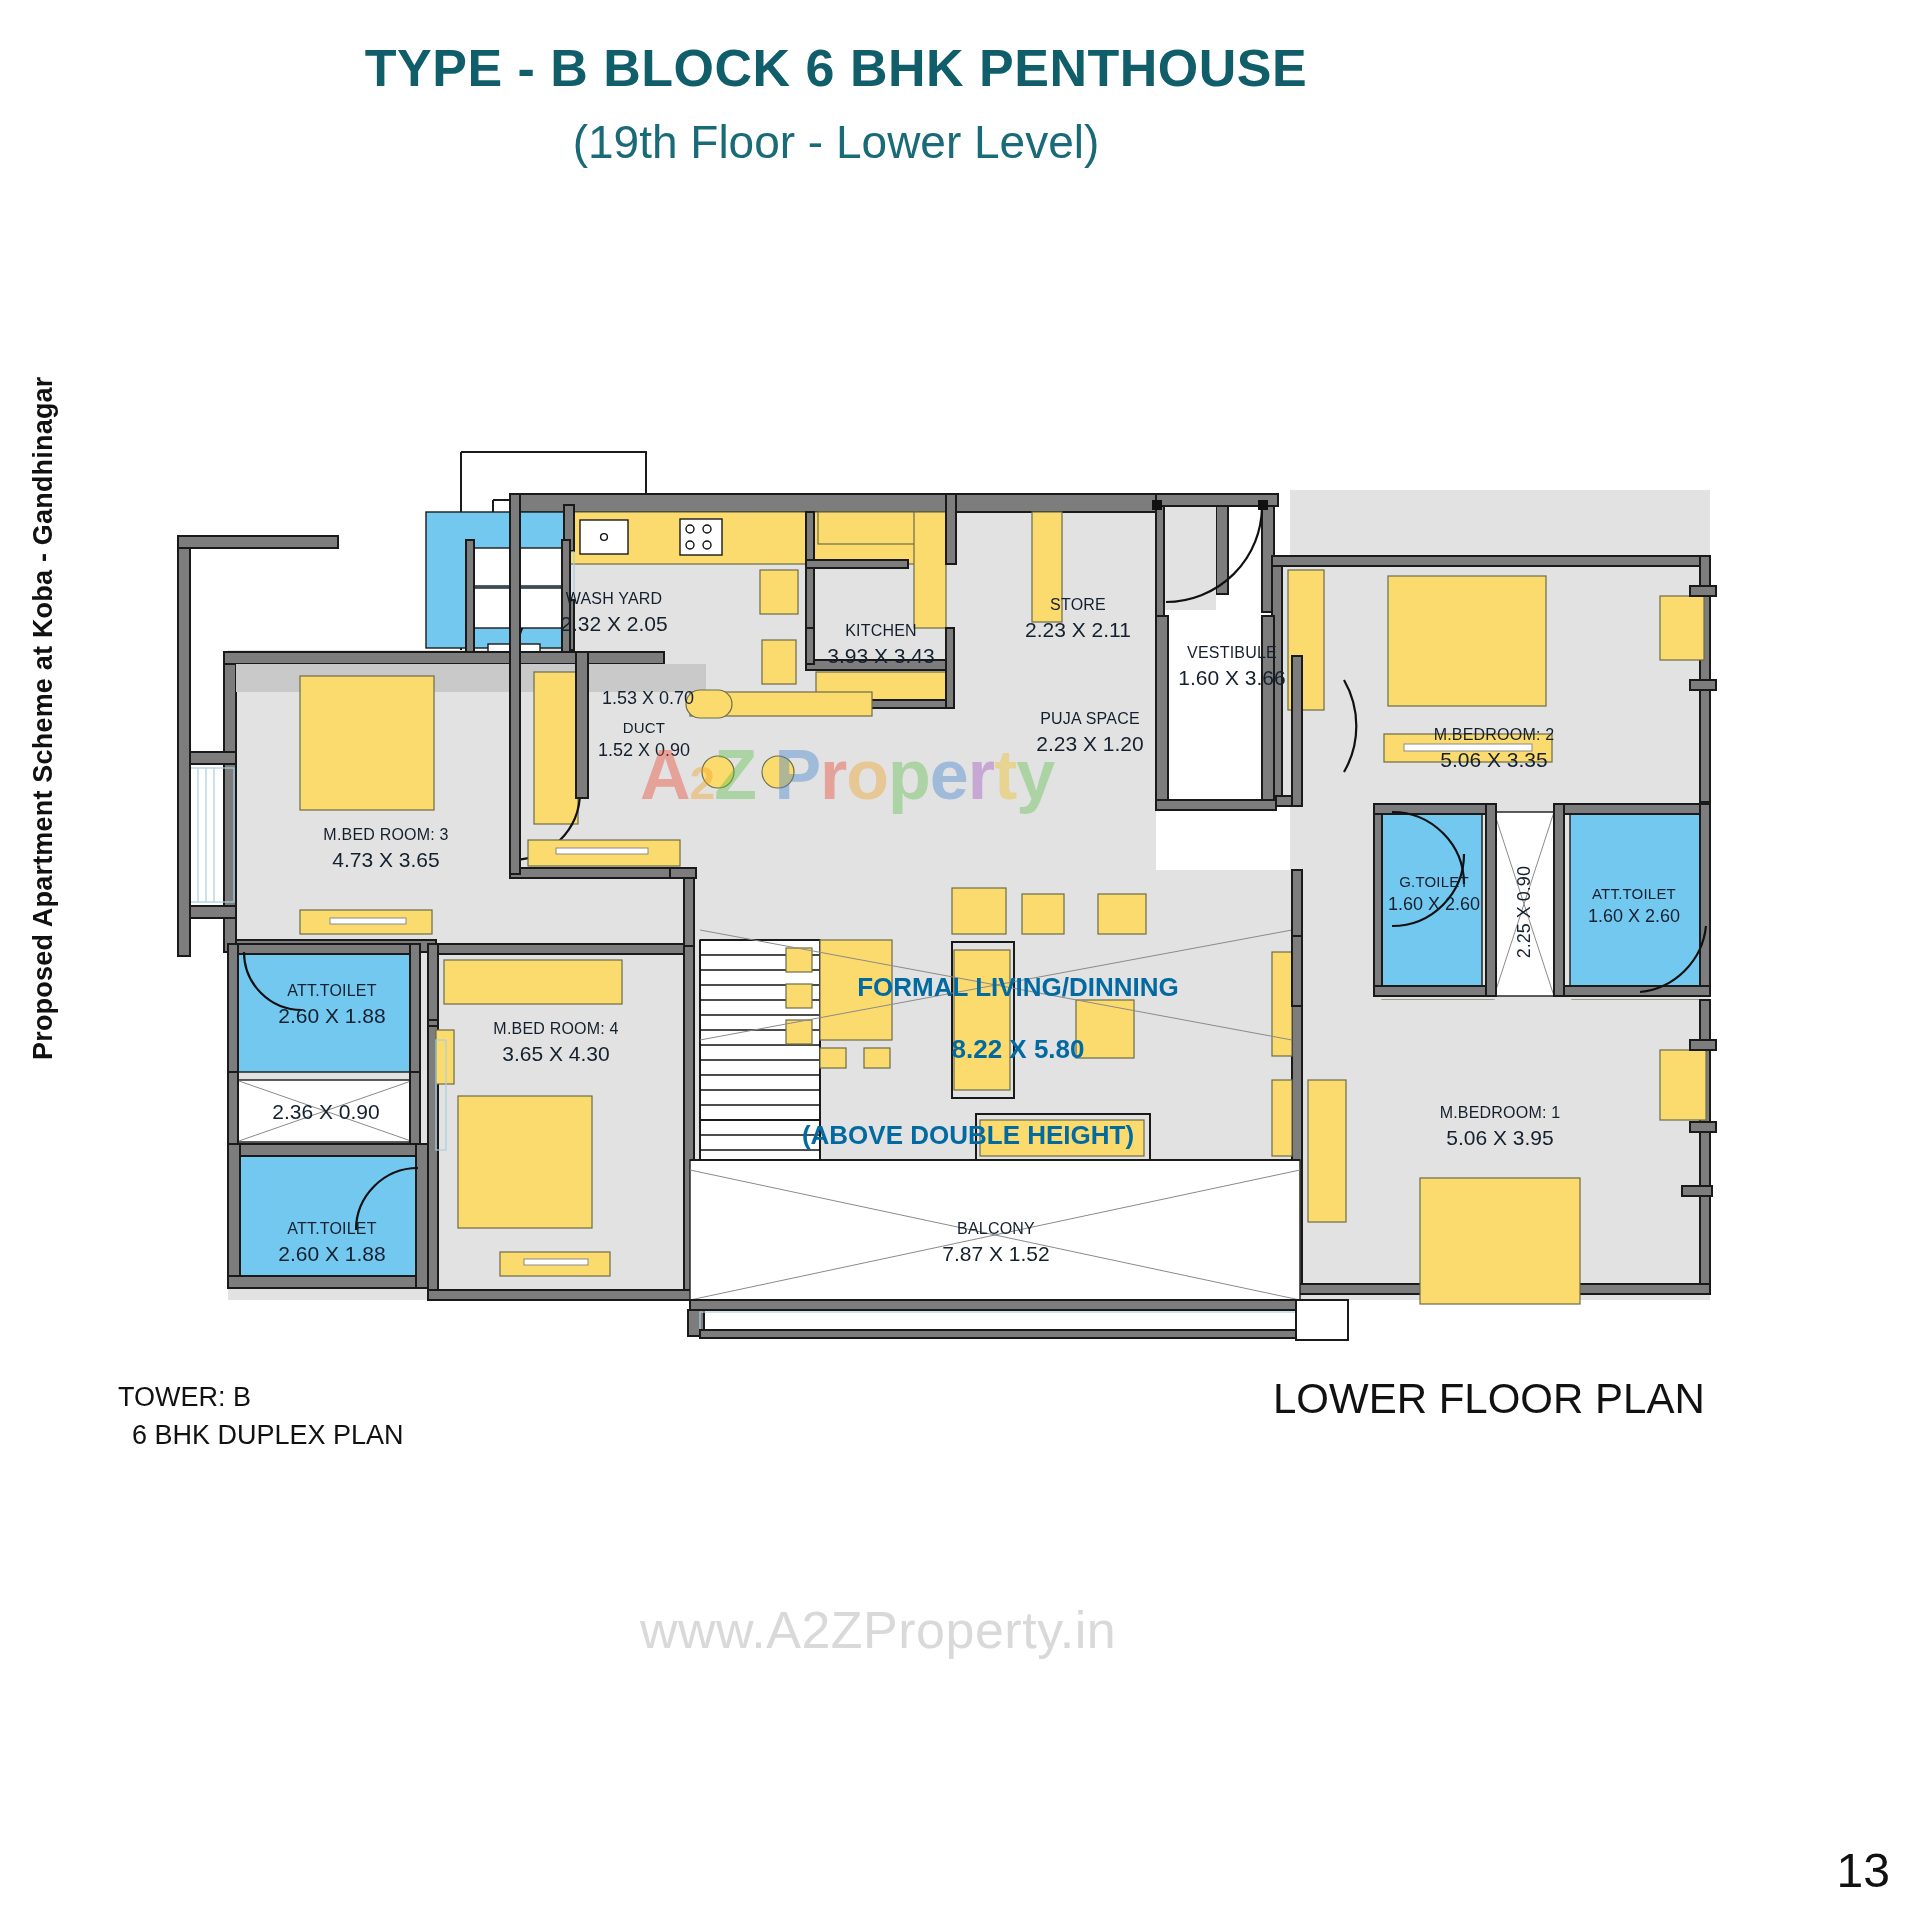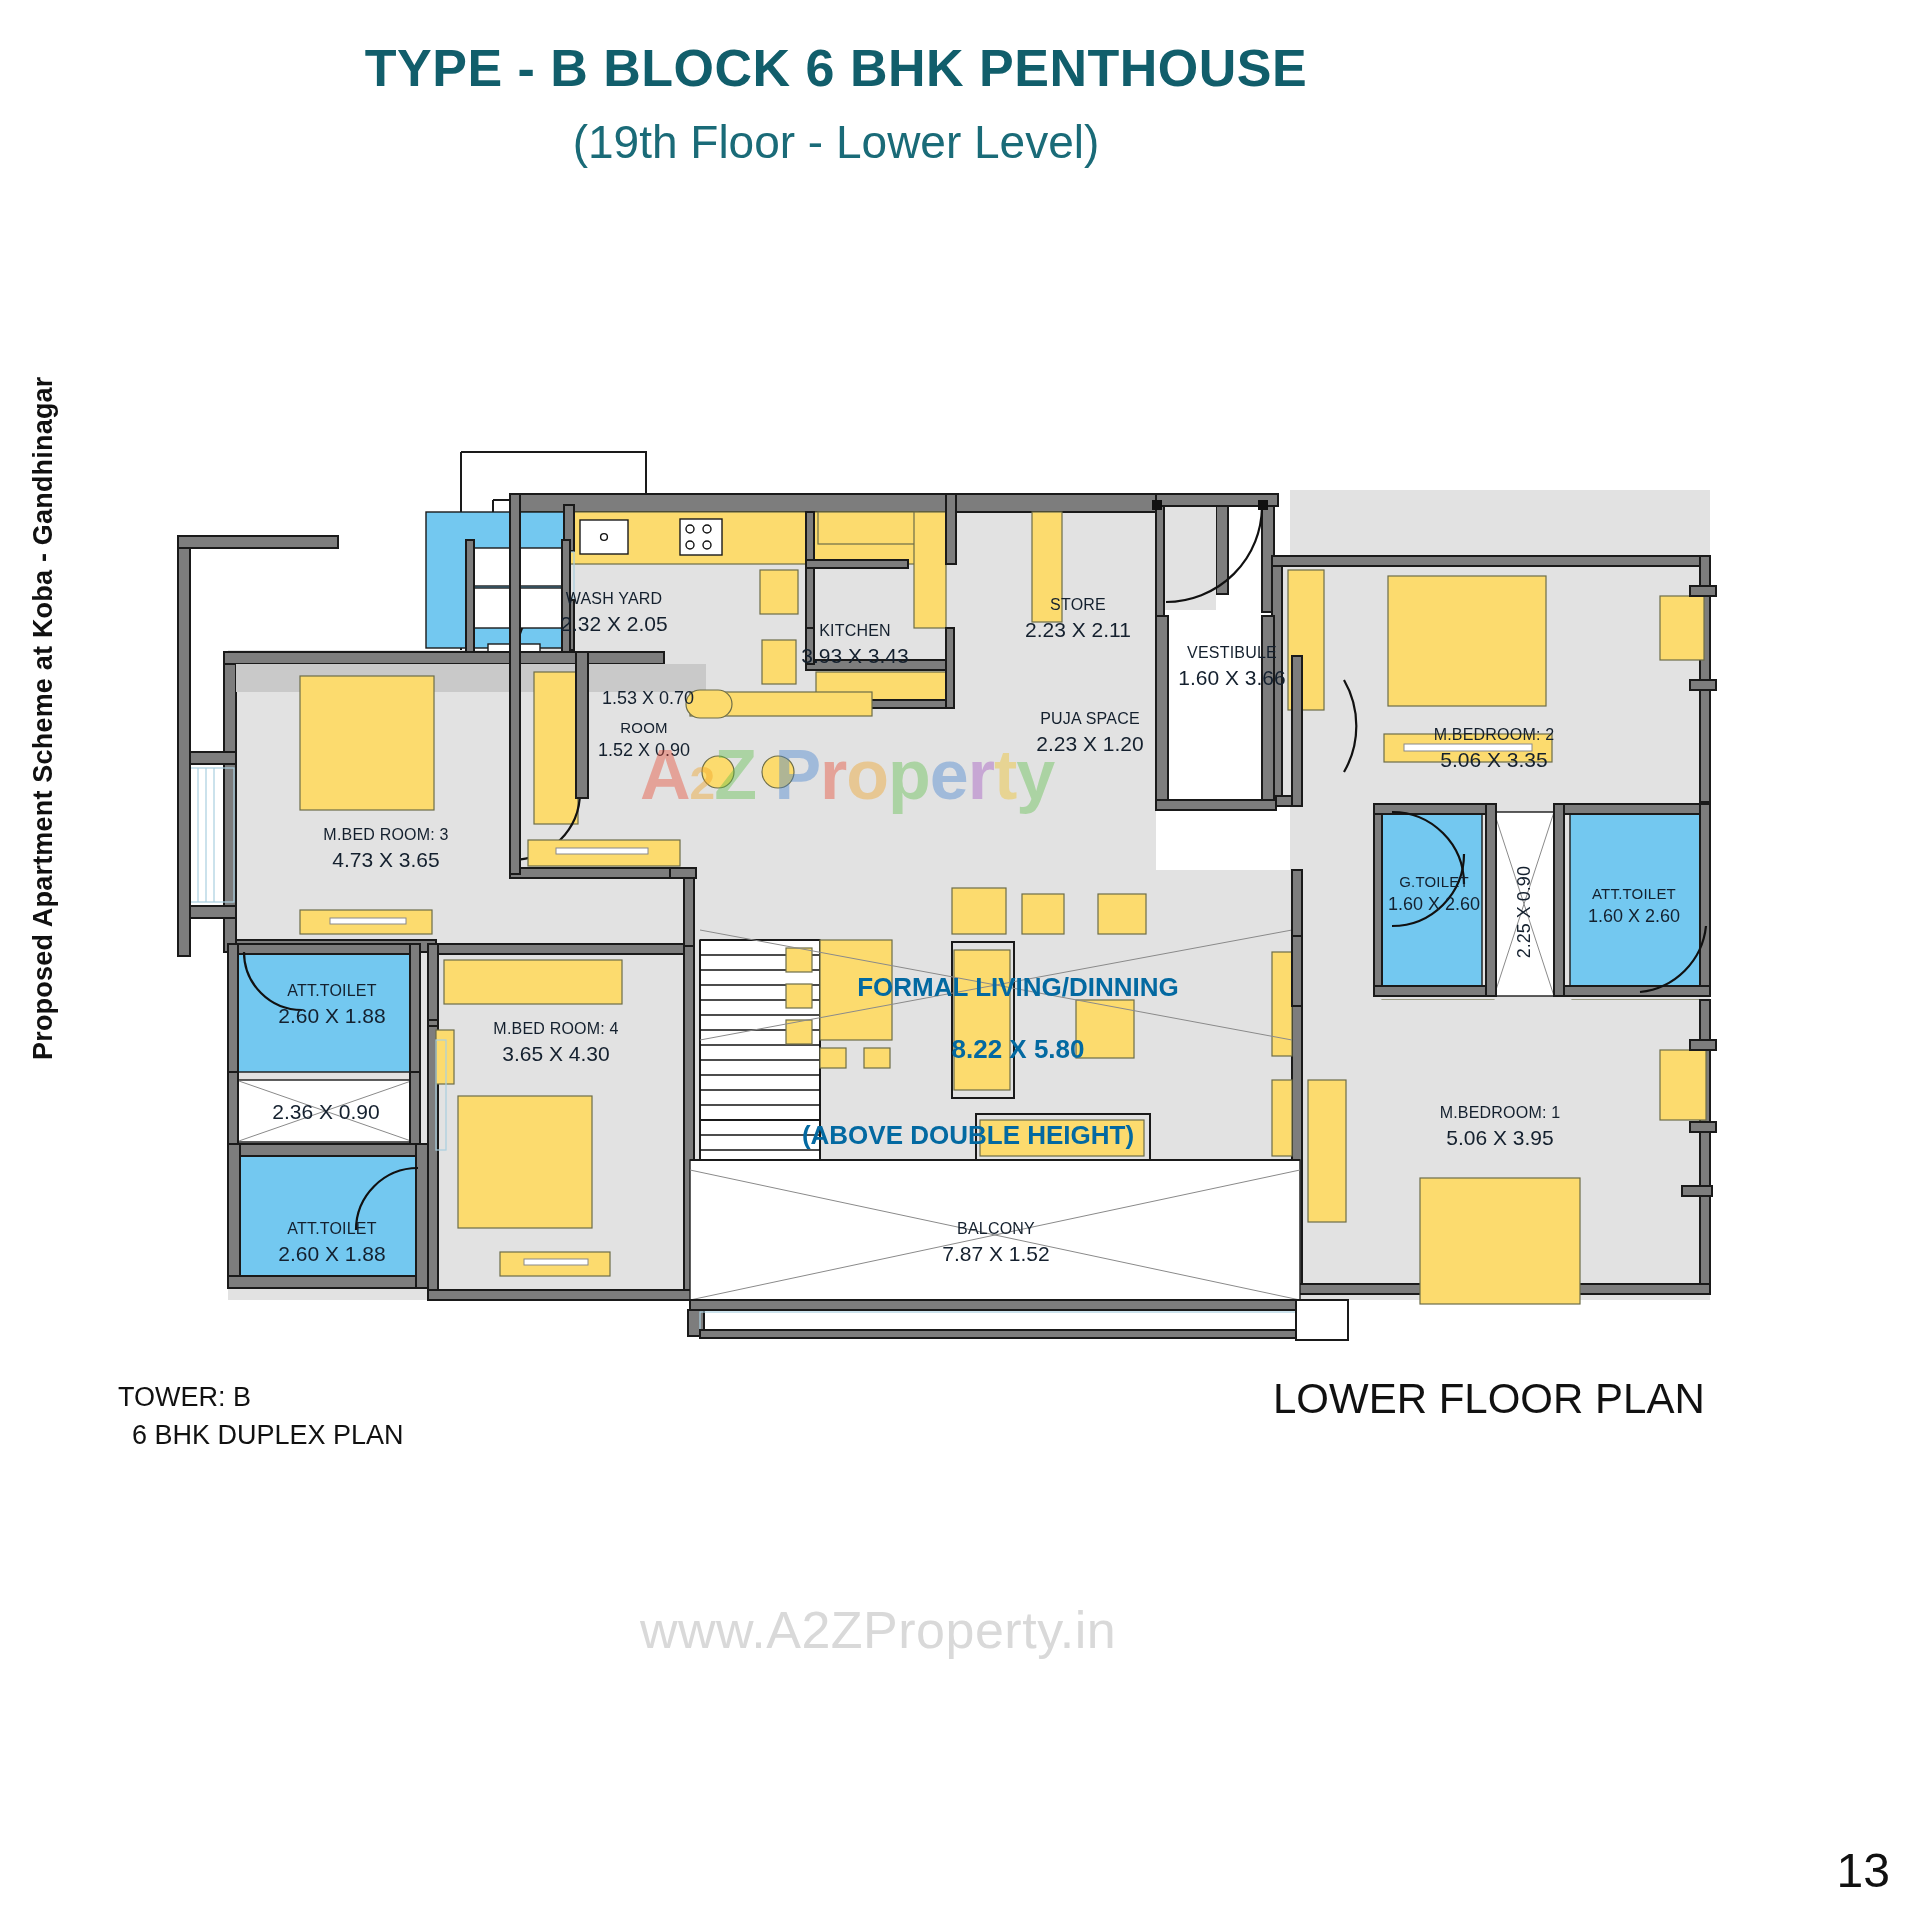--- a/index.html
+++ b/index.html
@@ -473,38 +473,38 @@
       <rect class="wall" x="946" y="494" width="10" height="70"></rect>
     </g>
 
   </svg>
 
   <div id="room-labels">
     <div class="lbl" style="left:614px; top:588px;">
       <span class="ttl">WASH YARD</span>
       <span class="dim">2.32 X 2.05</span>
     </div>
-    <div class="lbl" style="left:855px; top:620px;">
+    <div class="lbl" style="left:881px; top:620px;">
       <span class="ttl">KITCHEN</span>
       <span class="dim">3.93 X 3.43</span>
     </div>
     <div class="lbl" style="left:1078px; top:594px;">
       <span class="ttl">STORE</span>
       <span class="dim">2.23 X 2.11</span>
     </div>
     <div class="lbl" style="left:1232px; top:642px;">
       <span class="ttl">VESTIBULE</span>
       <span class="dim">1.60 X 3.66</span>
     </div>
     <div class="lbl" style="left:1090px; top:708px;">
       <span class="ttl">PUJA SPACE</span>
       <span class="dim">2.23 X 1.20</span>
     </div>
     <div class="lbl small" style="left:644px; top:718px;">
-      <span class="ttl">ROOM</span>
+      <span class="ttl">DUCT</span>
       <span class="dim">1.52 X 0.90</span>
     </div>
     <div class="lbl small" style="left:648px; top:686px;">
       <span class="dim">1.53 X 0.70</span>
     </div>
     <div class="lbl" style="left:386px; top:824px;">
       <span class="ttl">M.BED ROOM: 3</span>
       <span class="dim">4.73 X 3.65</span>
     </div>
     <div class="lbl" style="left:332px; top:980px;">

